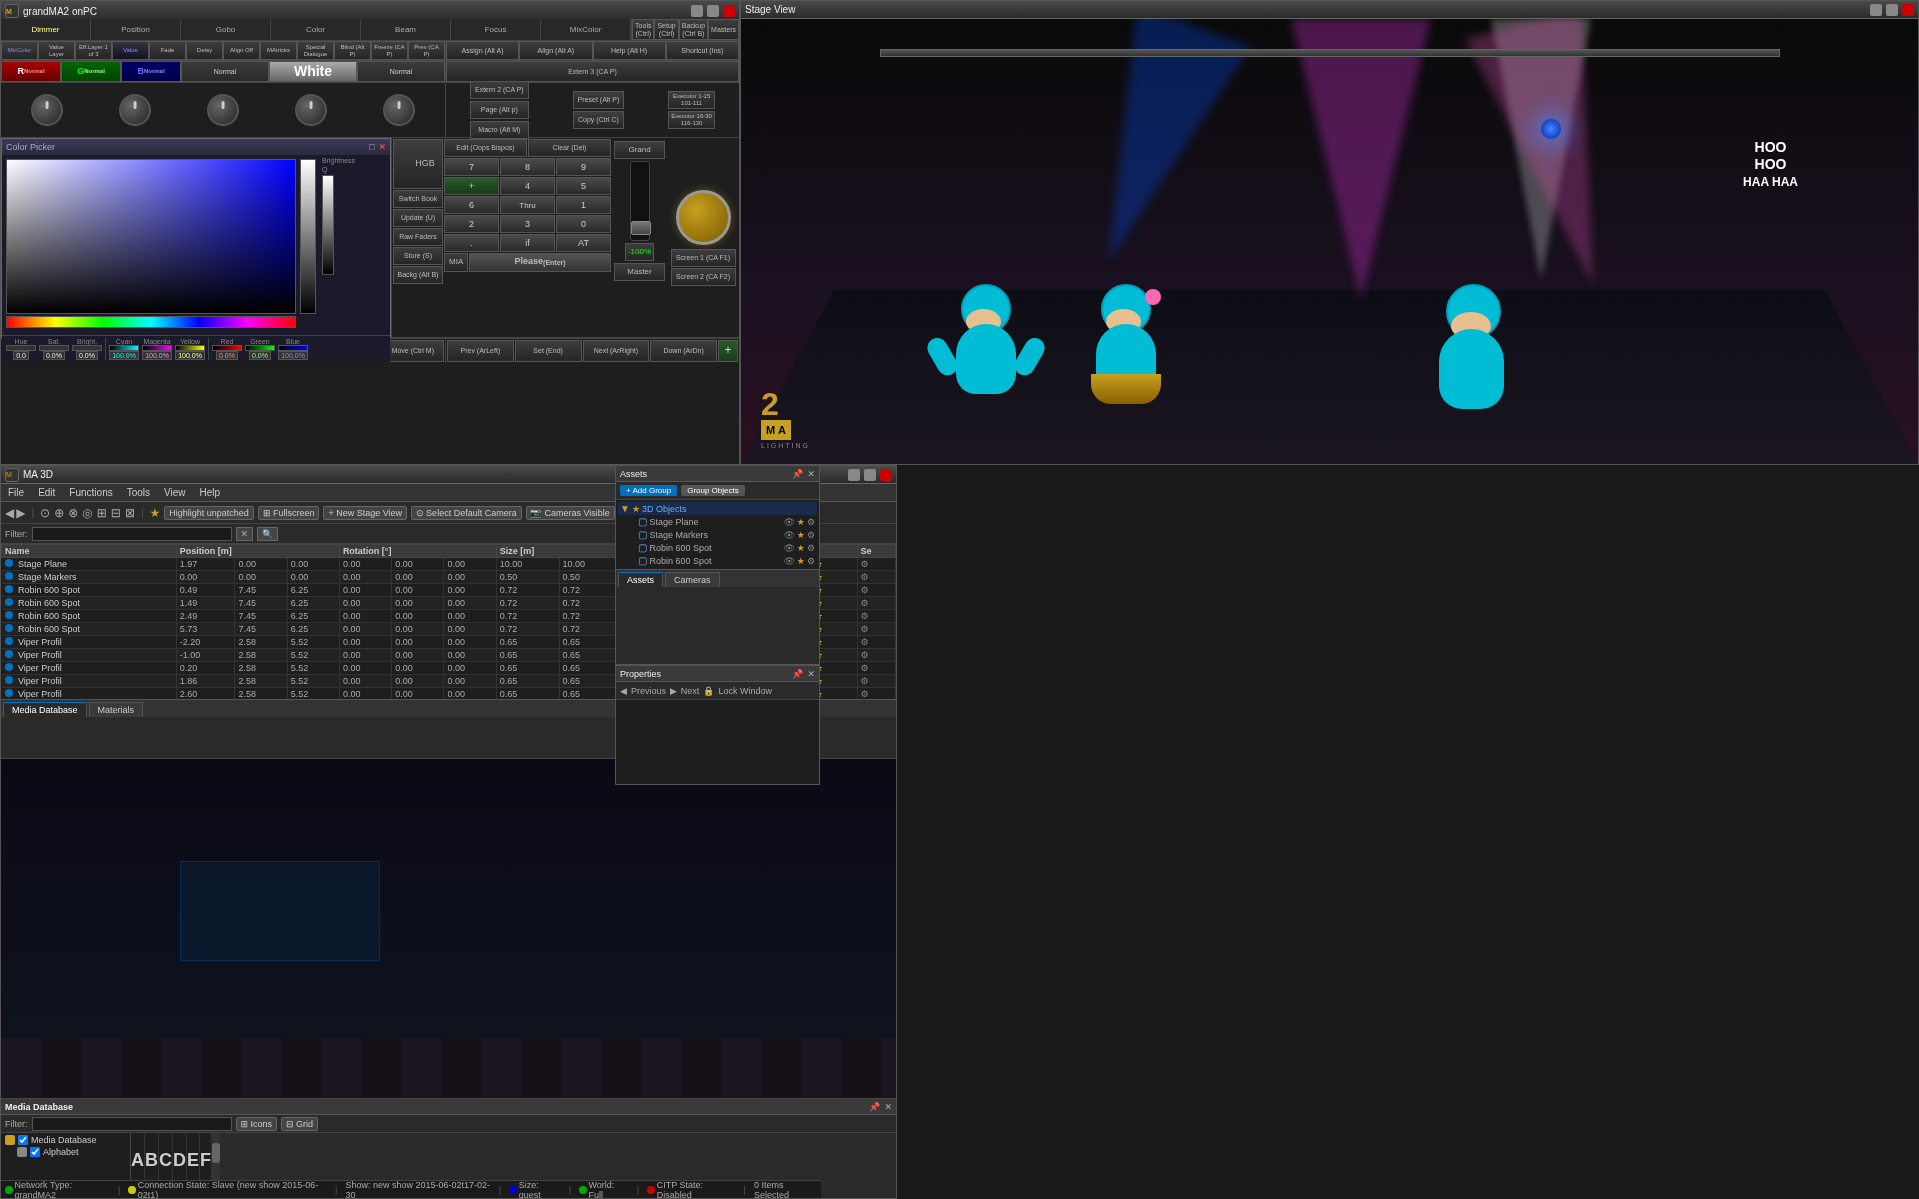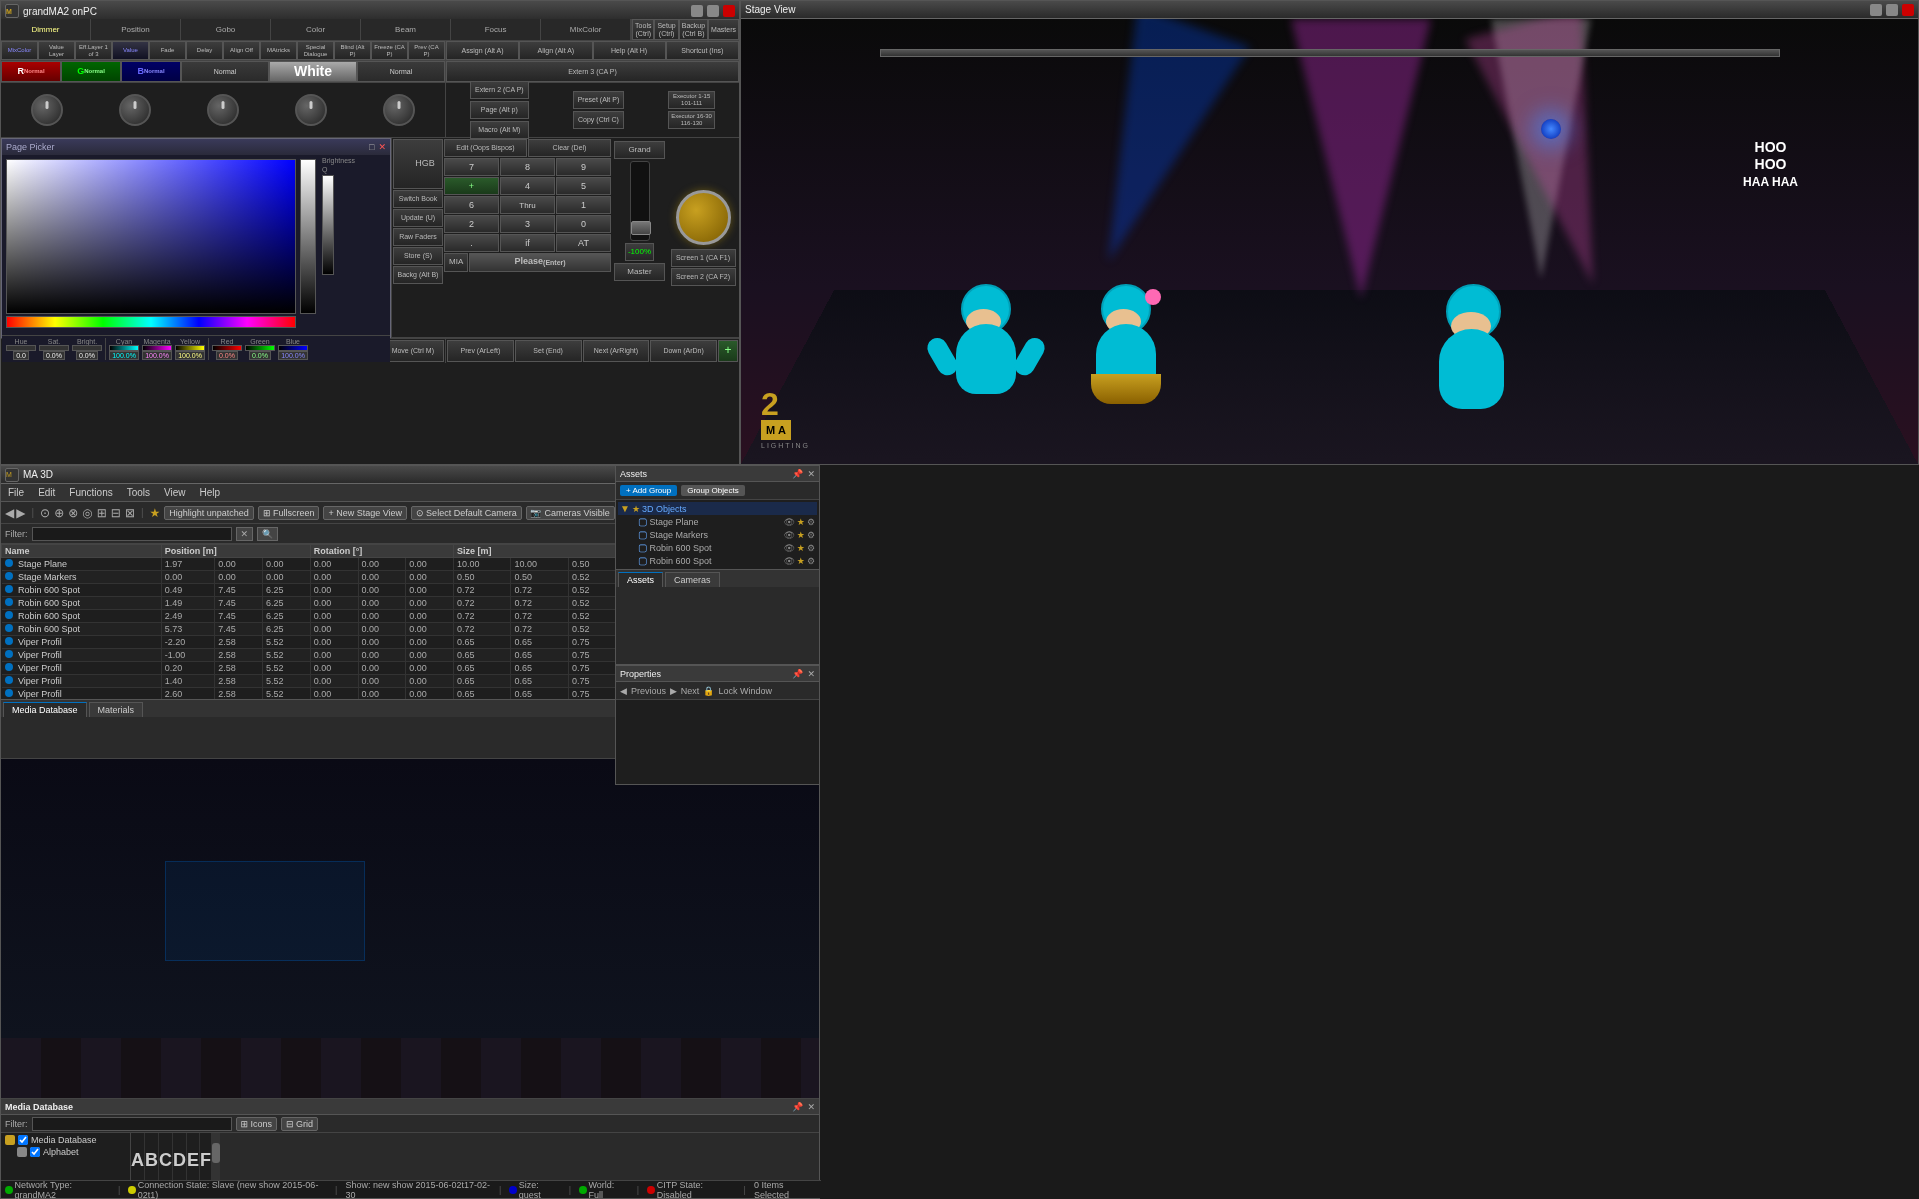--- a/index.html
+++ b/index.html
@@ -84,21 +84,21 @@
       background: linear-gradient(to bottom, #0a0a0a 0%, #1a1020 60%, #2a1020 100%);
       position: relative;
       overflow: hidden;
     }
 
     
     .ma3d-window {
       position: absolute;
       top: 465px;
       left: 0;
-      width: 820px;
+      width: 897px;
       height: 734px;
       background: #2a2a2a;
       border: 1px solid #555;
     }
     .ma3d-titlebar {
       background: linear-gradient(to bottom, #4a4a4a, #2a2a2a);
       height: 18px;
       display: flex;
       align-items: center;
       padding: 0 4px;
@@ -688,21 +688,21 @@
           <div class="ma-btn" style="font-size:6px;padding:1px 2px;">Executor 1-15<br>101-111</div>
           <div class="ma-btn" style="font-size:6px;padding:1px 2px;">Executor 16-30<br>116-130</div>
         </div>
       </div>
     </div>
 
     <div style="display:flex;height:200px;border-bottom:1px solid #444;">
 
       <div class="color-picker-panel" style="position:relative;top:auto;left:auto;width:390px;height:200px;border:1px solid #667;margin:0;">
         <div class="cp-titlebar">
-          <span>Page Picker</span>
+          <span>Color Picker</span>
           <div style="margin-left:auto;display:flex;gap:4px;">
             <span style="color:#aaa;font-size:9px;cursor:pointer;">□</span>
             <span style="color:#f55;font-size:9px;cursor:pointer;">✕</span>
           </div>
         </div>
         <div style="display:flex;height:180px;padding:2px;">
 
           <div style="position:relative;width:290px;height:155px;margin:2px;">
             <div style="width:100%;height:100%;background:linear-gradient(to bottom, rgba(0,0,0,0) 0%, #000 100%), linear-gradient(to right, #fff 0%, #00f 100%);border:1px solid #555;"></div>
 
@@ -1152,21 +1152,21 @@
         <td>0.75</td>
         <td class="check-cell">☑</td>
         <td class="star-cell">★</td>
         <td style="color:#888;">⚙</td>
       </tr>
                 <tr>
         <td>
           <span style="display:inline-block;width:8px;height:8px;background:#0070c0;border-radius:50%;margin-right:3px;"></span>
           Viper Profil
         </td>
-        <td>1.40</td>
+        <td>1.86</td>
         <td>2.58</td>
         <td>5.52</td>
         <td>0.00</td>
         <td>0.00</td>
         <td>0.00</td>
         <td>0.65</td>
         <td>0.65</td>
         <td>0.75</td>
         <td class="check-cell">☑</td>
         <td class="star-cell">★</td>

